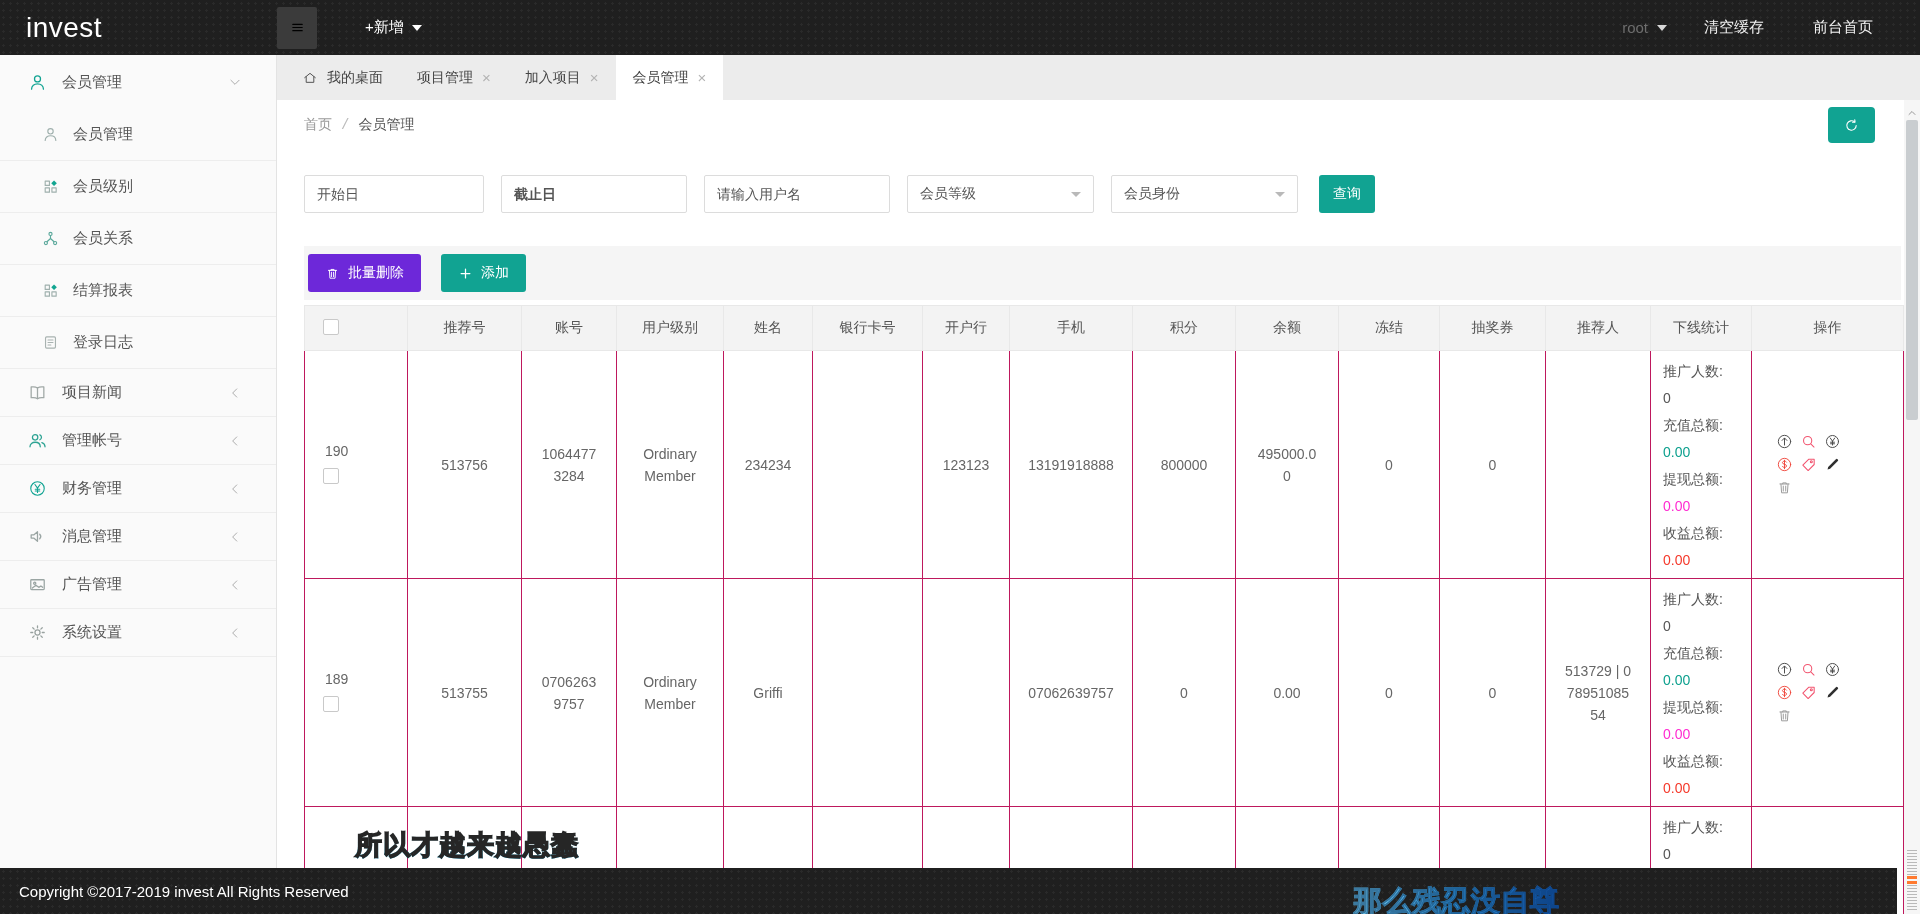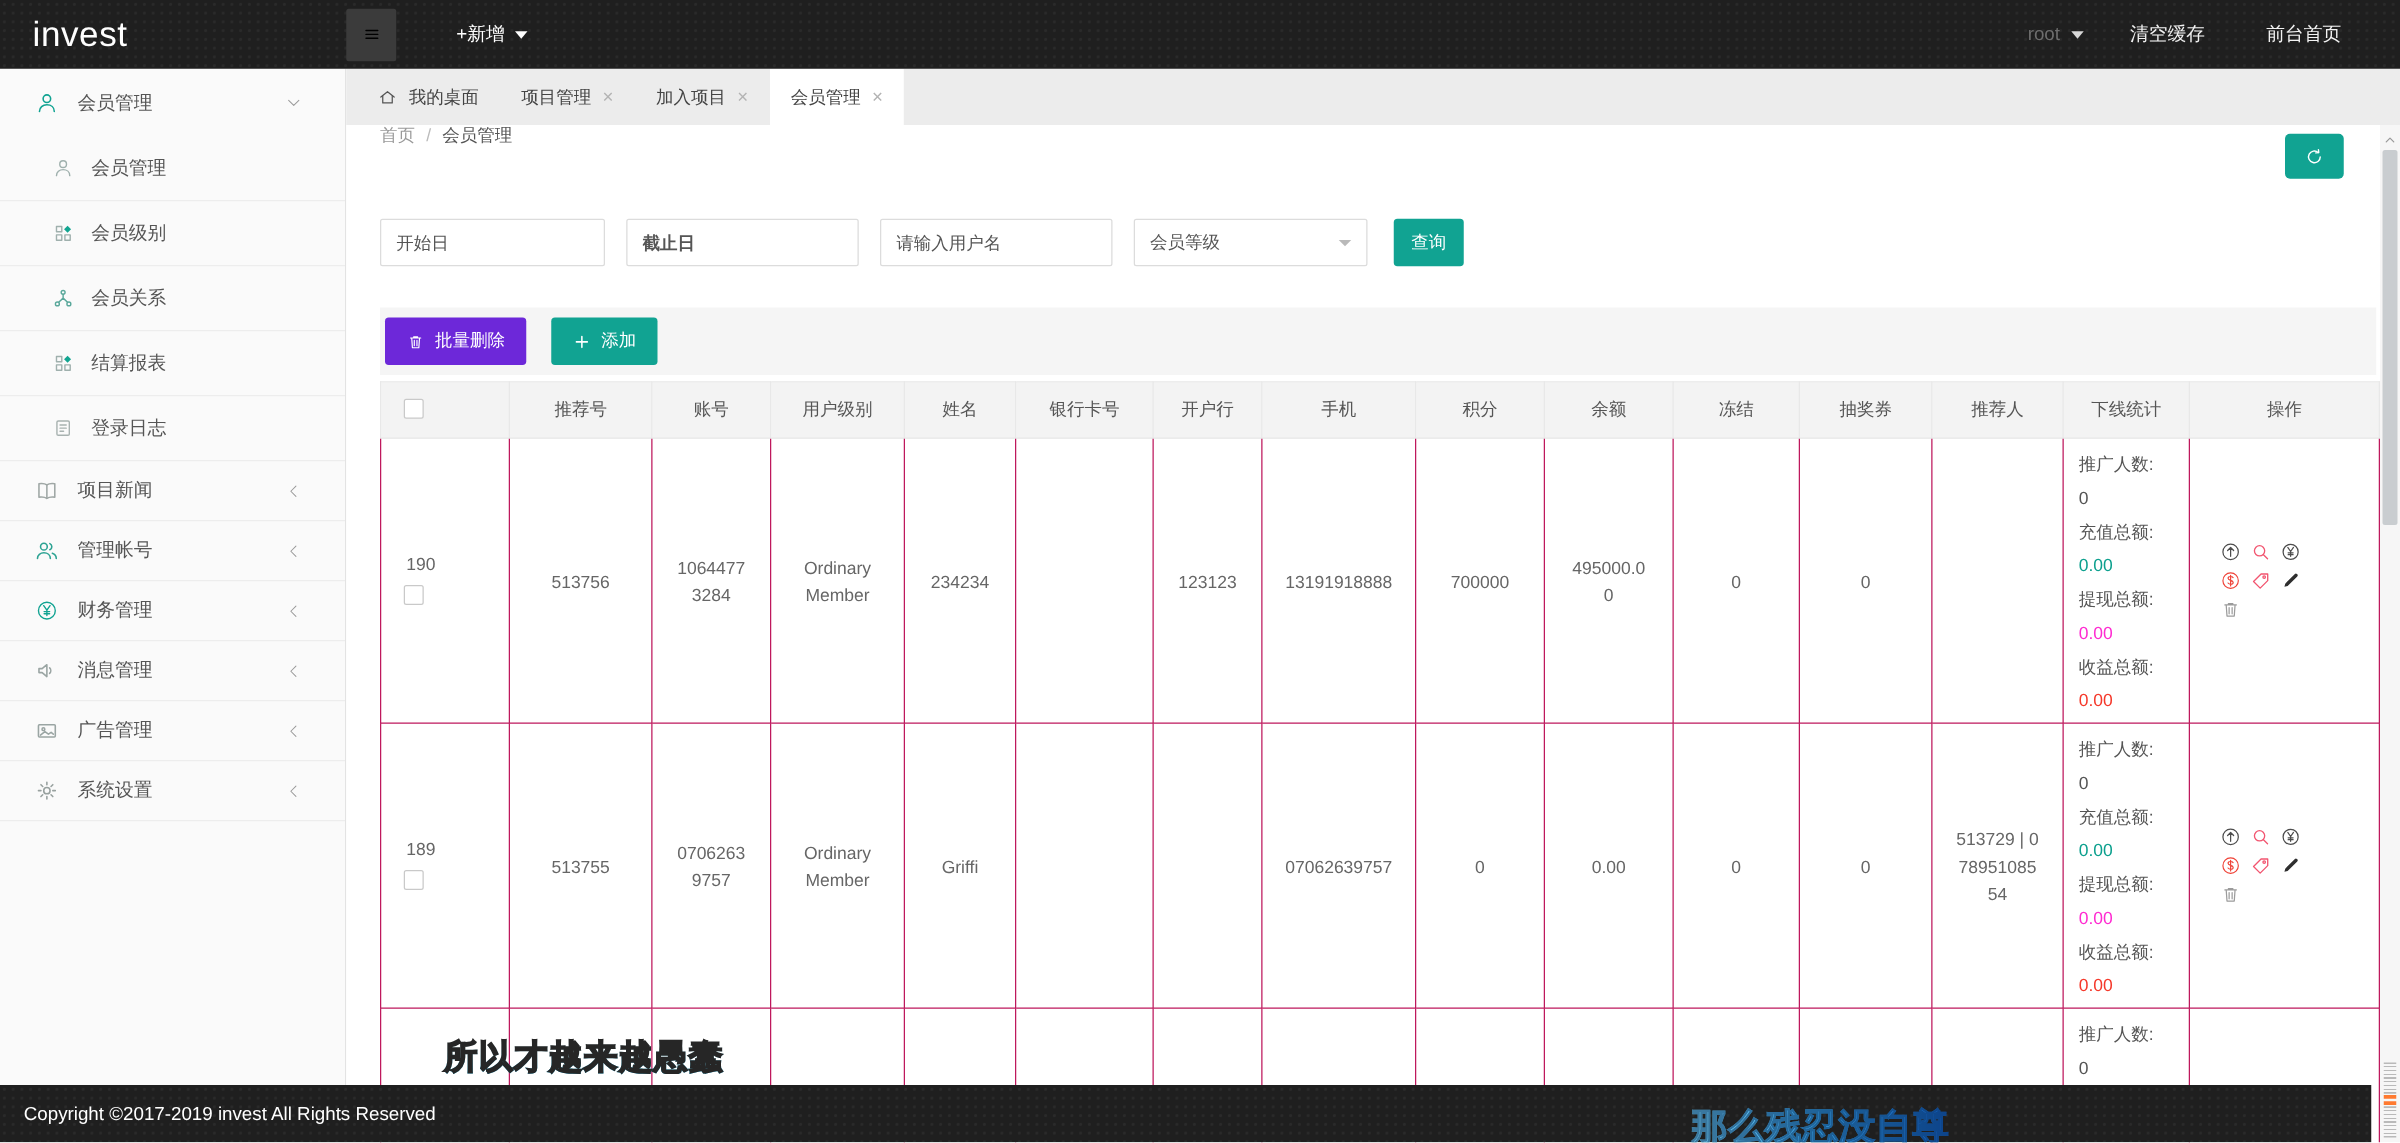--- a/index.html
+++ b/index.html
@@ -42,21 +42,21 @@
 
   
   main { flex:1; position:relative; background:#fff; min-width:0; }
   .tabbar { height:45px; background:#ececec; display:flex; padding-left:8px; }
   .tab { display:flex; align-items:center; padding:0 17px; font-size:14px; color:#444; gap:9px; cursor:pointer; }
   .tab.active { background:#fff; }
   .t-home { width:16px; height:16px; color:#555; }
   .t-home svg { width:100%; height:100%; }
   .t-close { color:#b3b3b3; font-size:15px; line-height:1; }
 
-  .crumb-row { height:50px; display:flex; align-items:flex-start; padding-left:27px; font-size:14px; position:relative; }
+  .crumb-row { height:50px; display:flex; align-items:center; padding-left:27px; font-size:14px; position:relative;font-family:Liberation Mono, monospace; }
   .crumb-home { color:#999; cursor:pointer; }
   .crumb-sep { color:#bbb; margin:0 9px; }
   .crumb-cur { color:#555; }
   .refresh-btn { position:absolute; top:7px; right:45px; width:47px; height:36px; background:#11a392;
     border:none; border-radius:4px; display:flex; align-items:center; justify-content:center; cursor:pointer; color:#fff; }
   .refresh-btn svg { width:19px; height:19px; }
 
   .content { padding:0 19px 0 27px; }
   .filter-row { margin-top:25px; display:flex; align-items:center; gap:17px; }
   .f-input { height:38px; border:1px solid #dcdcdc; border-radius:2px; padding:0 12px; font-size:14px;
@@ -305,20 +305,24 @@
         </button>
       </div>
 
       <div class="content">
         <div class="filter-row">
           <input class="f-input w1" placeholder="开始日" style="">
           <input class="f-input w2" placeholder="截止日" style="">
           <input class="f-input w3" placeholder="请输入用户名" style="">
           <div class="f-select">
             <span>会员等级</span>
+            <span class="tri"></span>
+          </div>
+          <div class="f-select">
+            <span>会员身份</span>
             <span class="tri"></span>
           </div>
           <button class="search-btn">查询</button>
         </div>
 
         <div class="toolbar-band">
           <button class="btn btn-danger">
             <span class="bicon">
                 <svg viewBox="0 0 24 24" fill="none" stroke="currentColor" stroke-width="1.5" stroke-linecap="round" stroke-linejoin="round">
                   <path d="M5.5 7h13M9.5 7V5.5h5V7M7 7l.9 12.5h8.2L17 7M10.3 10v7M13.7 10v7"></path>
@@ -376,21 +380,21 @@
             <tbody>
               <tr>
                 <td class="c-check"><div class="rowid">190</div><span class="cb"></span></td>
                 <td>513756</td>
                 <td class="c-num">10644773284</td>
                 <td>Ordinary Member</td>
                 <td>234234</td>
                 <td></td>
                 <td>123123</td>
                 <td class="c-num">13191918888</td>
-                <td>700000</td>
+                <td>800000</td>
                 <td class="c-num">495000.00</td>
                 <td>0</td>
                 <td>0</td>
                 <td class="c-num"></td>
                 <td class="c-stats">
                   <div>推广人数:</div>
                   <div style="color: rgb(85, 85, 85);">0</div>
                   <div>充值总额:</div>
                   <div style="color: rgb(13, 160, 142);">0.00</div>
                   <div>提现总额:</div>

